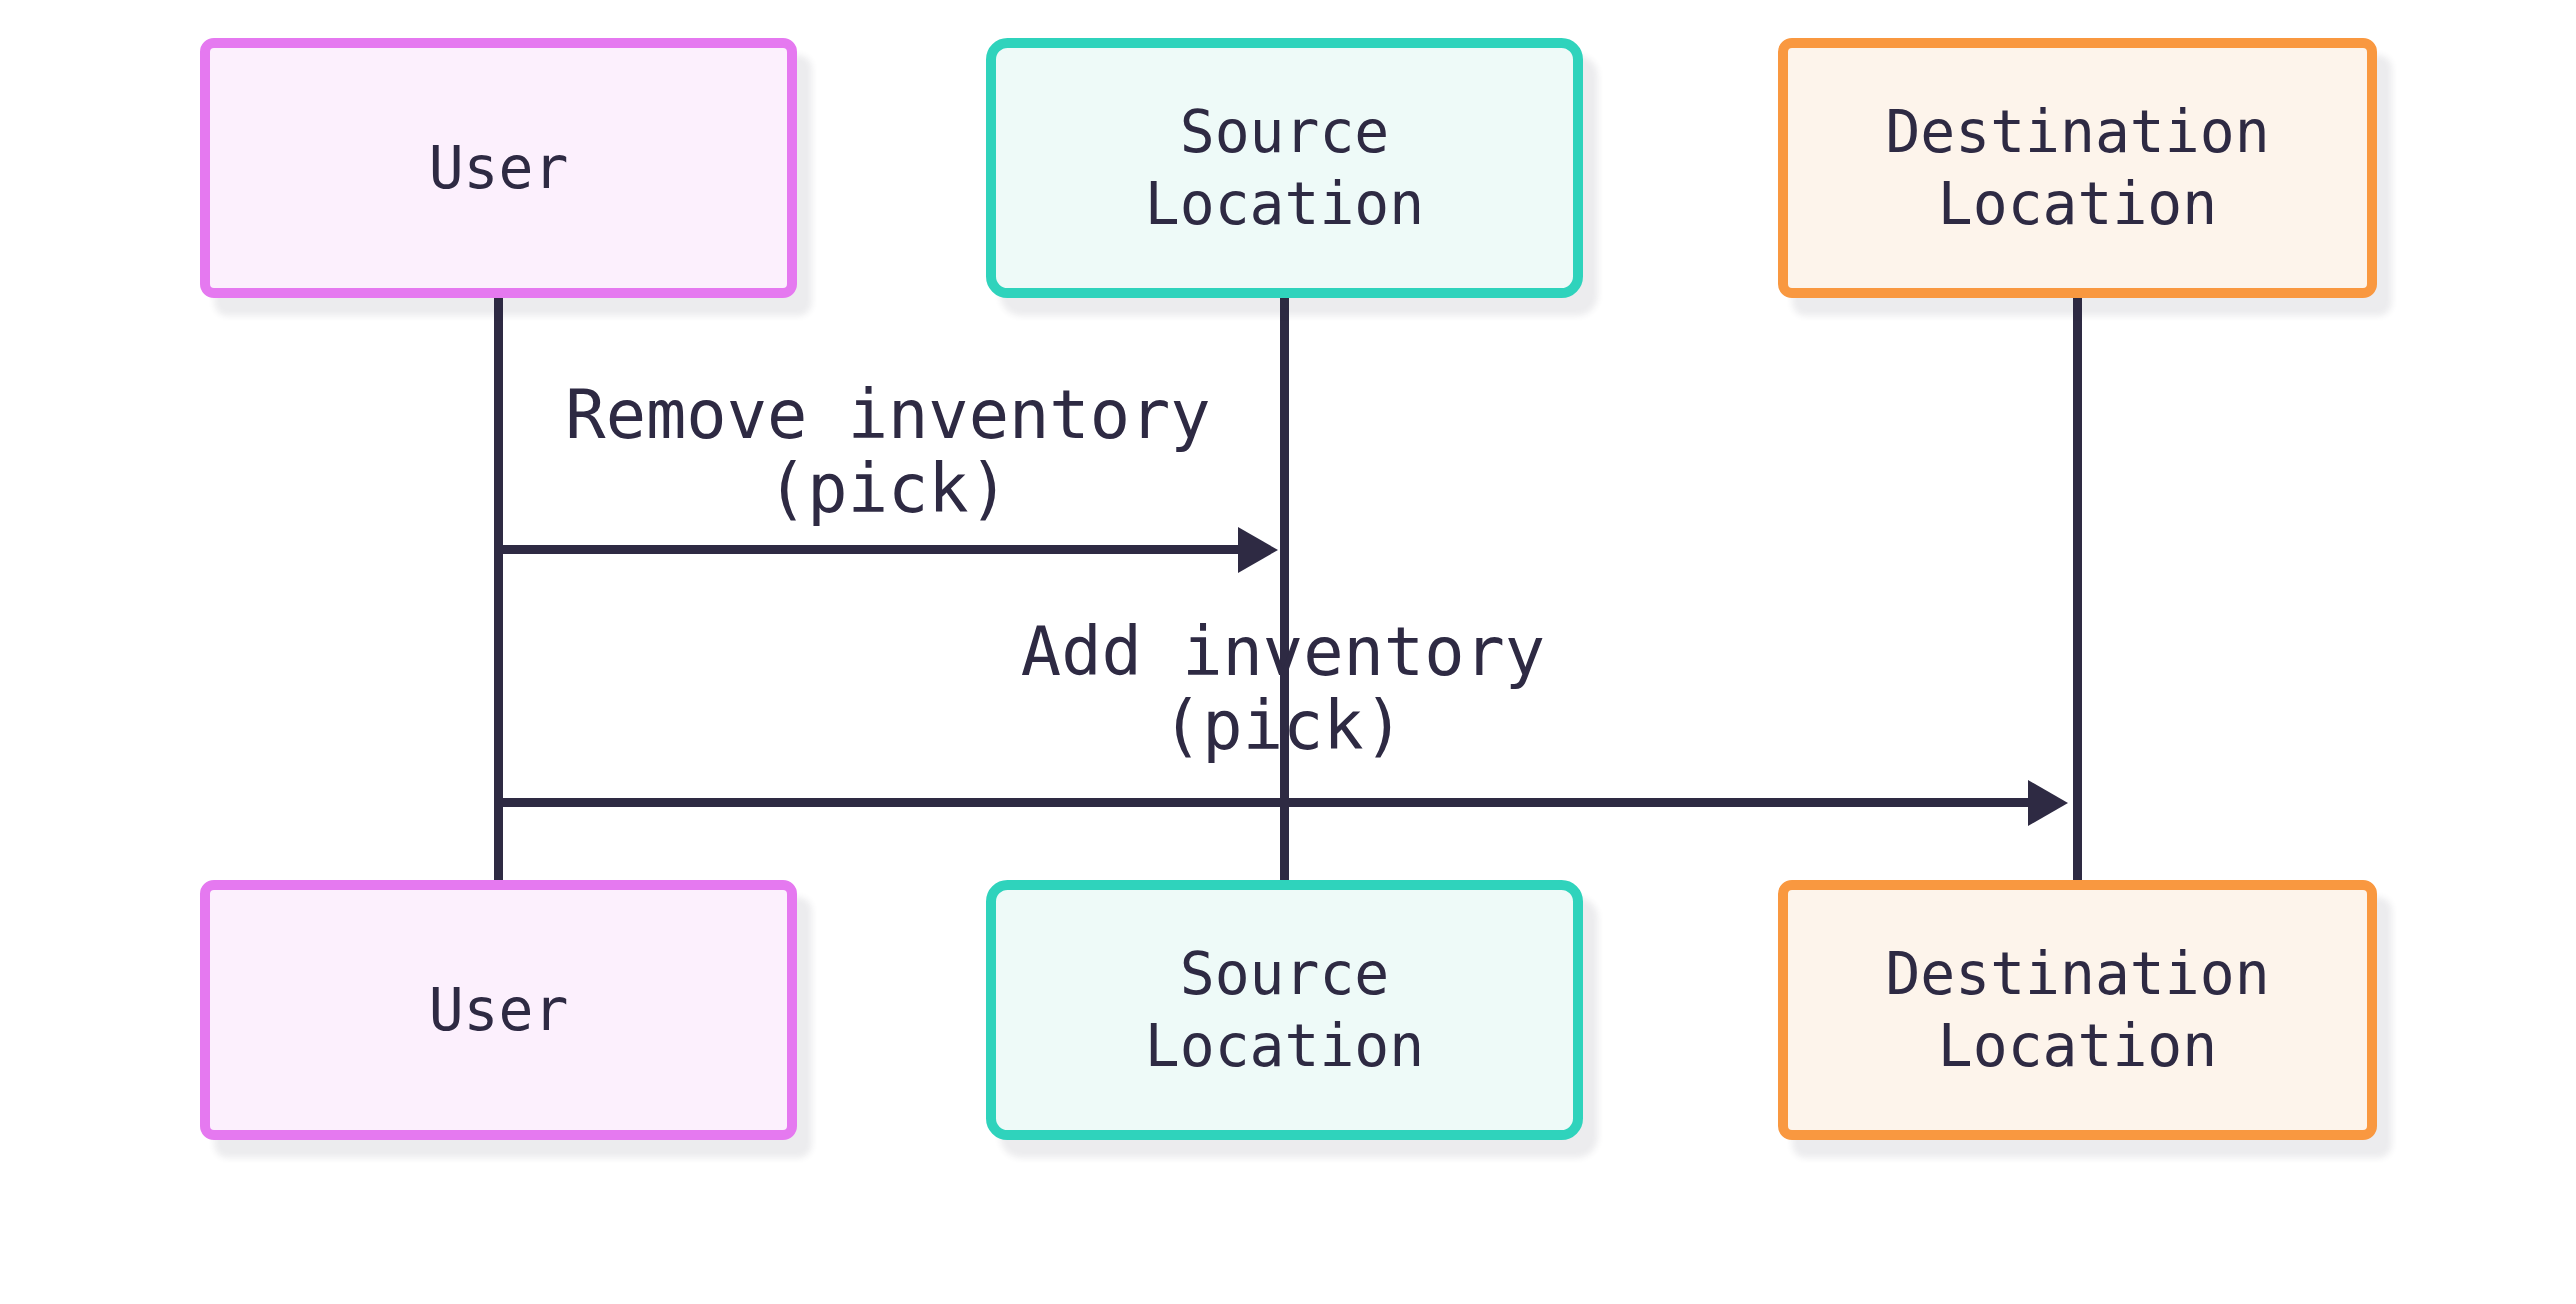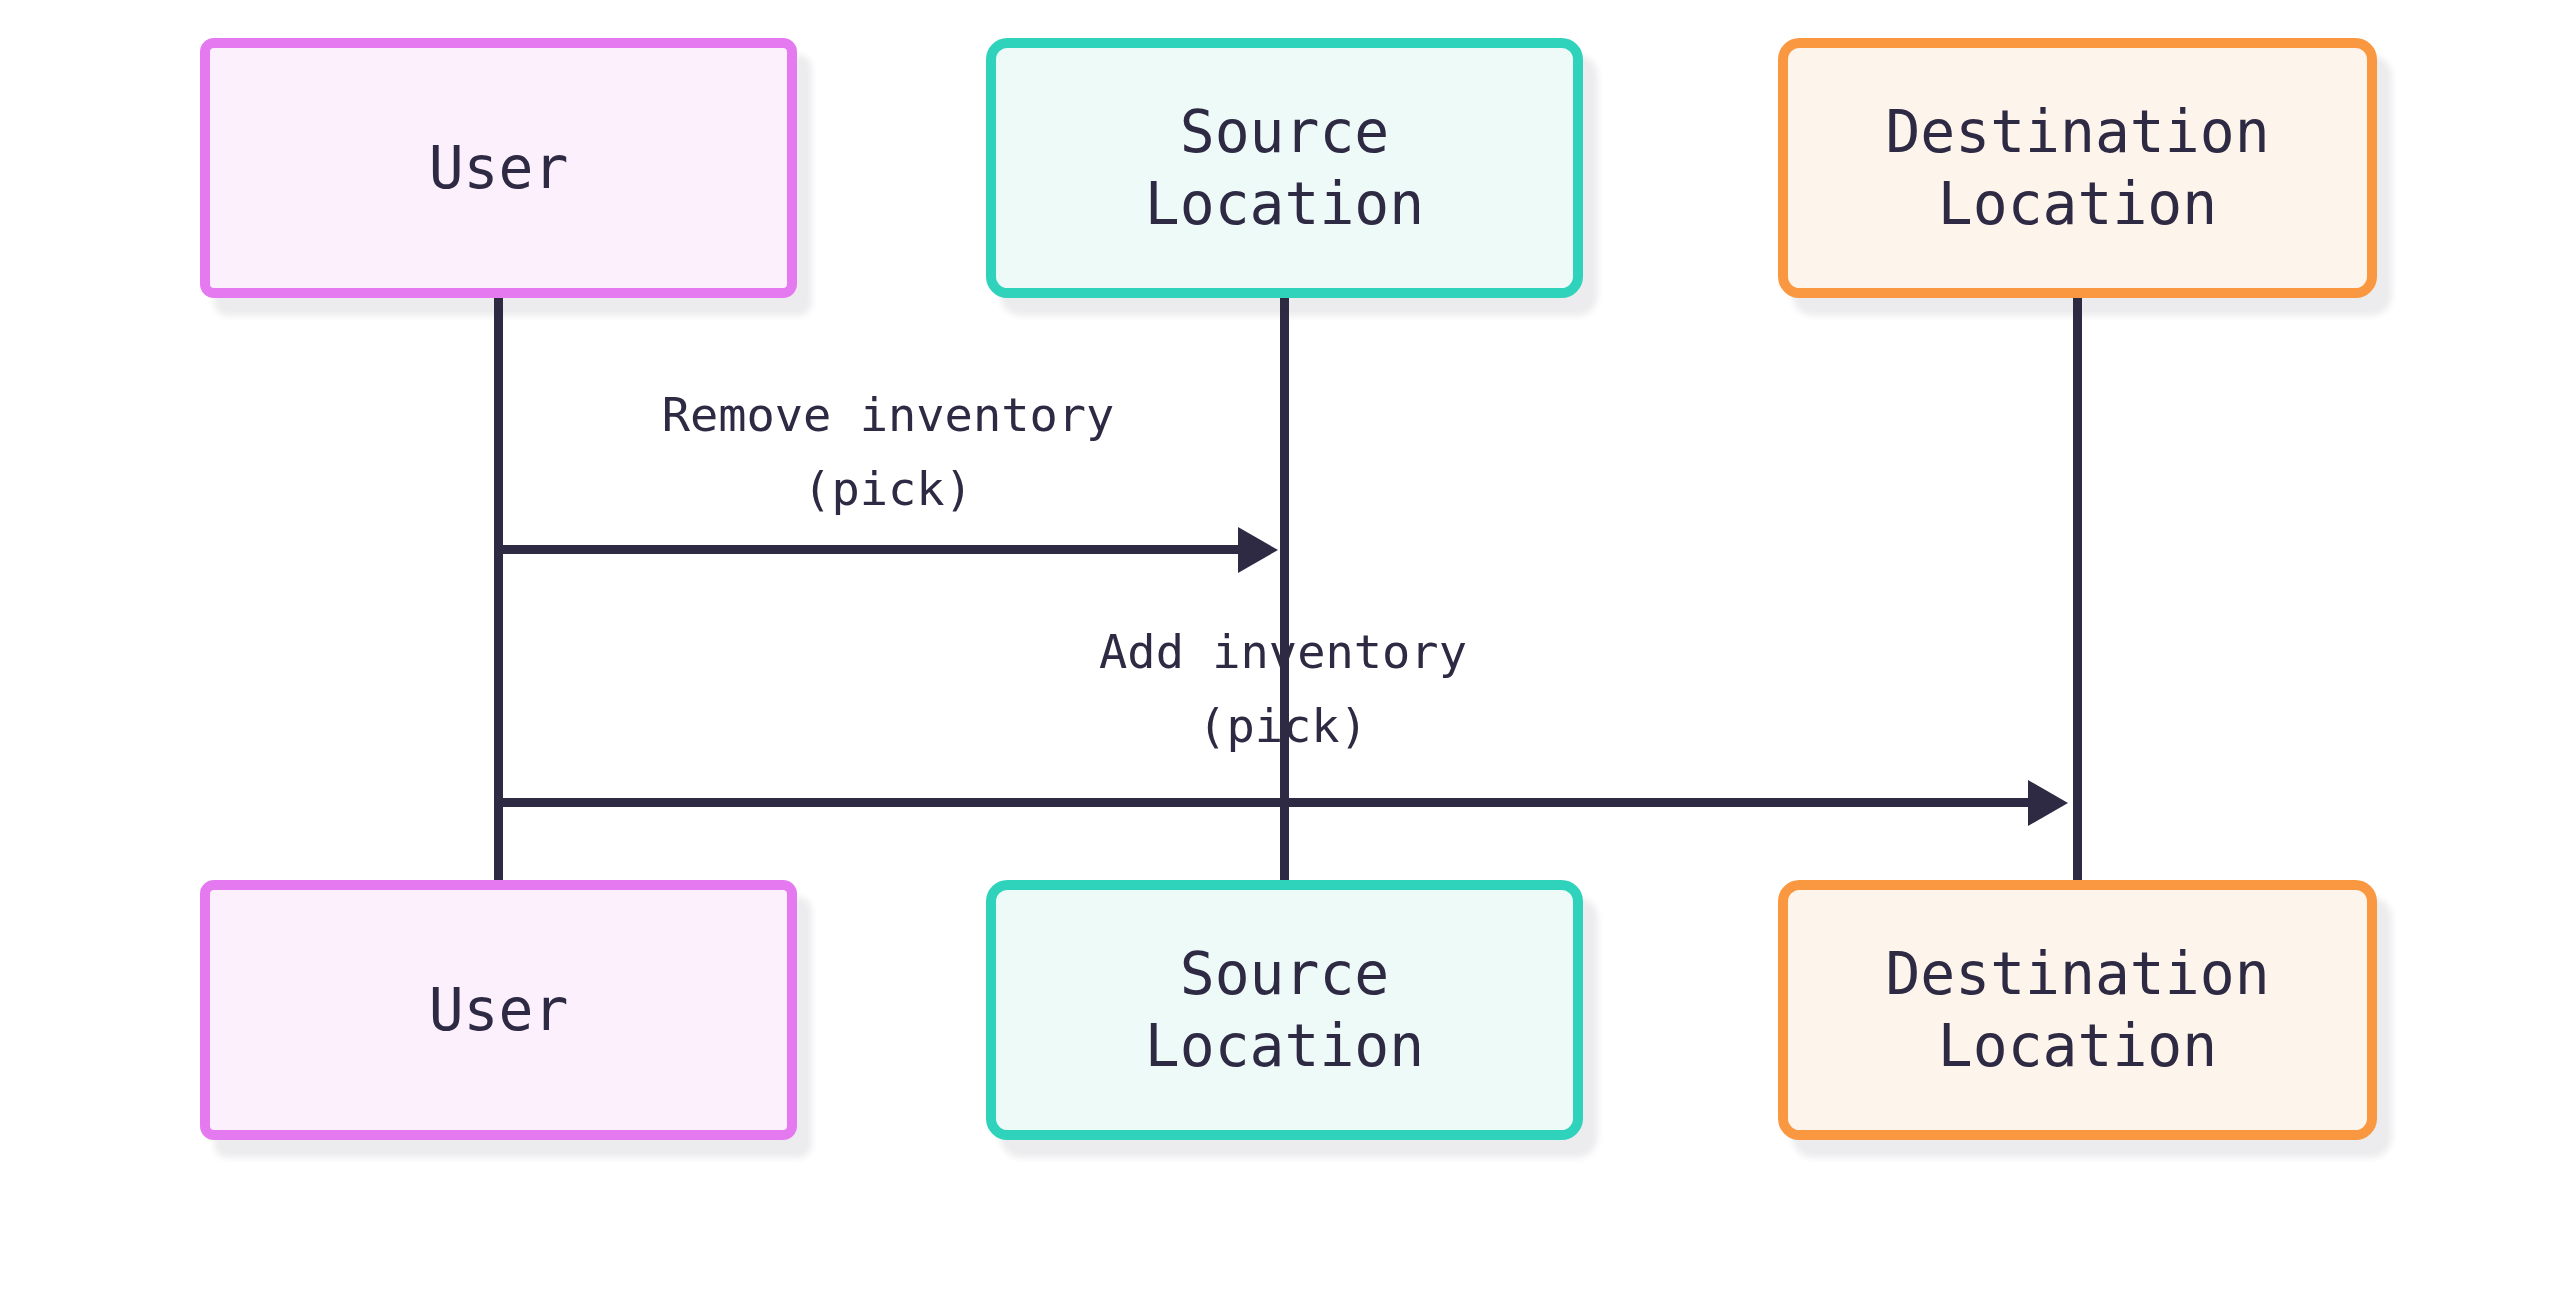--- a/index.html
+++ b/index.html
@@ -35,21 +35,21 @@
     z-index: 2;
   }
   .actor-user   { border-color: #e579f0; background: #fcf0fd; }
   .actor-source { border-color: #2fd3bc; background: #eefaf8; }
   .actor-dest   { border-color: #f99840; background: #fdf4eb; }
 
   .row-top    { top: 38px; }
   .row-bottom { top: 880px; }
   .col-user   { left: 200px; border-radius: 14px; }
   .col-source { left: 986px; justify-content: center; }
-  .col-dest   { left: 1778px; width: 599px; }
+  .col-dest   { left: 1778px; width: 599px; border-radius: 14px; }
 
   .actor-label-line { display: block; }
 
   
   .lifeline {
     position: absolute;
     top: 295px;
     height: 590px;
     width: 8.7px;
     background: #2e2a43;
@@ -78,21 +78,21 @@
   .shaft-pick  { left: 498px; top: 545px;  width: 742px; }
   .head-pick   { left: 1238px; top: 527px; }
   .shaft-place { left: 498px; top: 798px; width: 1532px; }
   .head-place  { left: 2028px; top: 780px; }
 
   
   .msg-label {
     position: absolute;
     transform: translateX(-50%);
     text-align: center;
-    font-size: 47px;
+    font-size: 67px;
     line-height: 74px;
     white-space: nowrap;
     z-index: 4;
   }
   .label-pick  { left: 888px; top: 378px; }
   .label-place { left: 1283px; top: 615px; }
   .msg-label-line { display: block; }
 </style>
 </head>
 <body>

